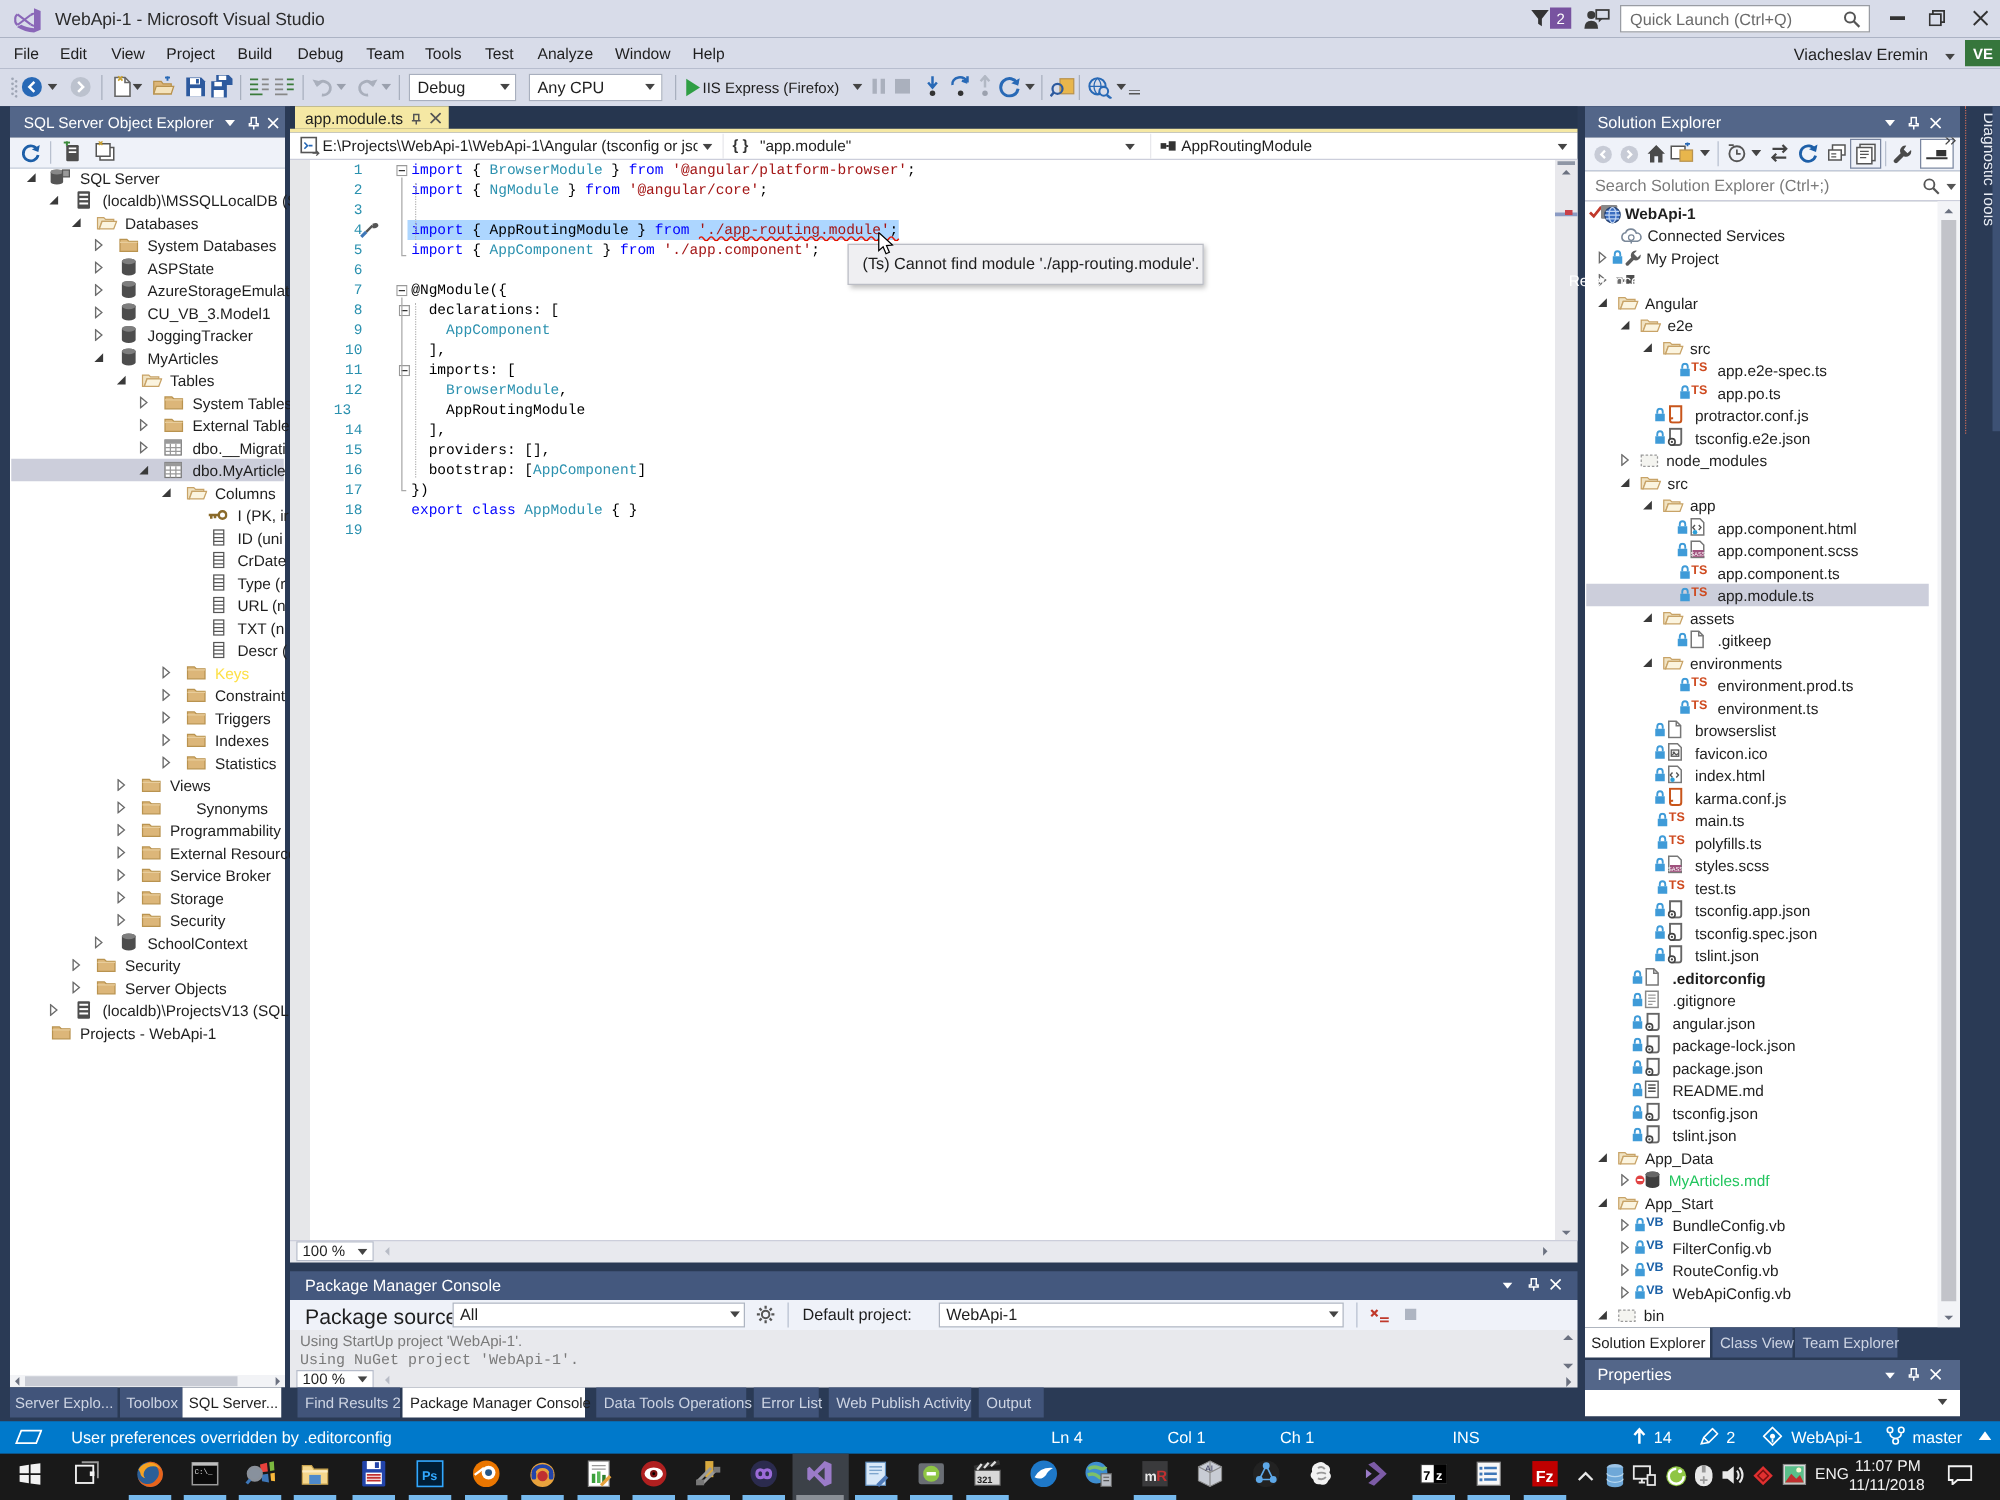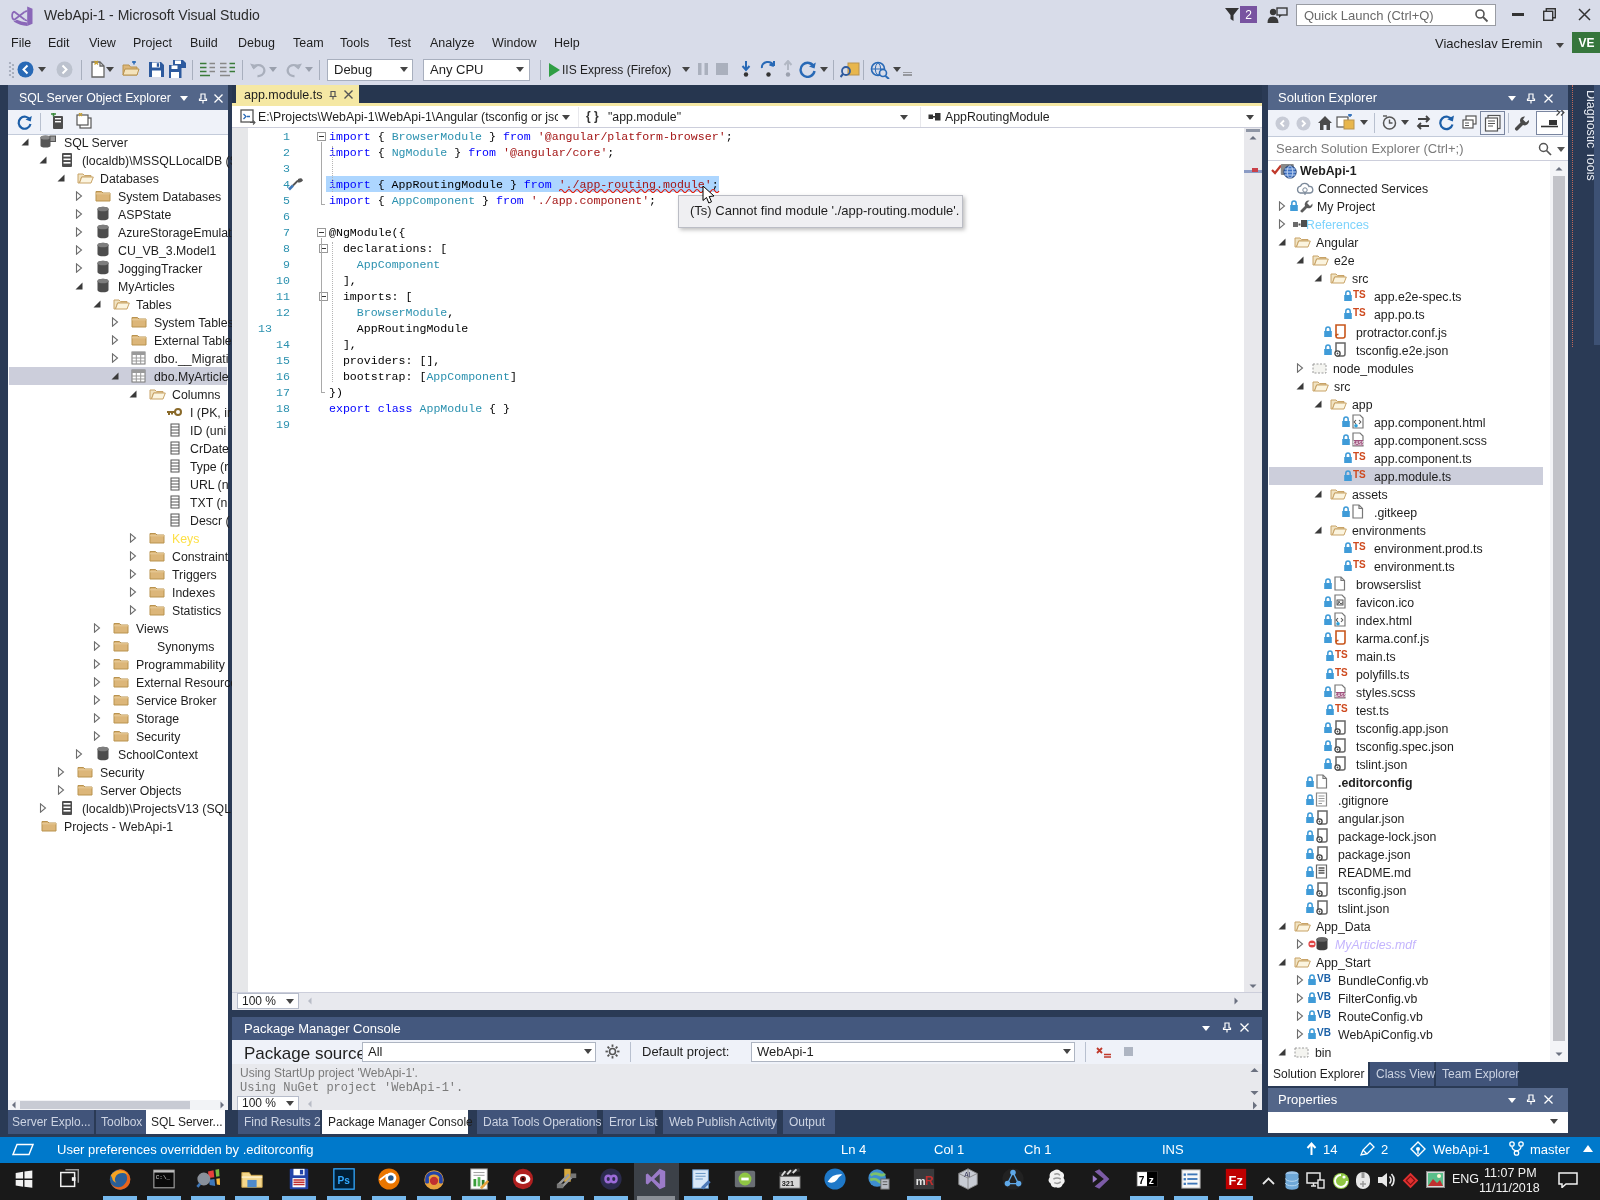--- a/index.html
+++ b/index.html
@@ -586,21 +586,21 @@
 <div class="abs mono" style="left:258px;top:161.5px;width:32px;text-align:right;font-size:11.6px;color:#2B91AF;">3</div>
 <div class="abs mono" style="left:258px;top:177.5px;width:32px;text-align:right;font-size:11.6px;color:#2B91AF;">4</div>
 <div class="abs mono" style="left:258px;top:193.5px;width:32px;text-align:right;font-size:11.6px;color:#2B91AF;">5</div>
 <div class="abs mono" style="left:258px;top:209.5px;width:32px;text-align:right;font-size:11.6px;color:#2B91AF;">6</div>
 <div class="abs mono" style="left:258px;top:225.5px;width:32px;text-align:right;font-size:11.6px;color:#2B91AF;">7</div>
 <div class="abs mono" style="left:258px;top:241.5px;width:32px;text-align:right;font-size:11.6px;color:#2B91AF;">8</div>
 <div class="abs mono" style="left:258px;top:257.5px;width:32px;text-align:right;font-size:11.6px;color:#2B91AF;">9</div>
 <div class="abs mono" style="left:258px;top:273.5px;width:32px;text-align:right;font-size:11.6px;color:#2B91AF;">10</div>
 <div class="abs mono" style="left:258px;top:289.5px;width:32px;text-align:right;font-size:11.6px;color:#2B91AF;">11</div>
 <div class="abs mono" style="left:258px;top:305.5px;width:32px;text-align:right;font-size:11.6px;color:#2B91AF;">12</div>
-<div class="abs mono" style="left:258px;top:321.5px;width:32px;text-align:left;font-size:11.6px;color:#2B91AF;">13</div>
+<div class="abs mono" style="left:258px;top:321.5px;width:32px;text-align:center;font-size:11.6px;color:#2B91AF;">13</div>
 <div class="abs mono" style="left:258px;top:337.5px;width:32px;text-align:right;font-size:11.6px;color:#2B91AF;">14</div>
 <div class="abs mono" style="left:258px;top:353.5px;width:32px;text-align:right;font-size:11.6px;color:#2B91AF;">15</div>
 <div class="abs mono" style="left:258px;top:369.5px;width:32px;text-align:right;font-size:11.6px;color:#2B91AF;">16</div>
 <div class="abs mono" style="left:258px;top:385.5px;width:32px;text-align:right;font-size:11.6px;color:#2B91AF;">17</div>
 <div class="abs mono" style="left:258px;top:401.5px;width:32px;text-align:right;font-size:11.6px;color:#2B91AF;">18</div>
 <div class="abs mono" style="left:258px;top:417.5px;width:32px;text-align:right;font-size:11.6px;color:#2B91AF;">19</div>
 <div class="abs" style="left:326px;top:176px;width:393px;height:16px;background:#ADD6FF;"></div>
 <div class="abs mono" style="left:329px;top:129.5px;font-size:11.6px;line-height:13px;white-space:pre;"><span style="color:#0000FF">import</span><span style="color:#000000"> { </span><span style="color:#2B91AF">BrowserModule</span><span style="color:#000000"> } </span><span style="color:#0000FF">from</span><span style="color:#000000"> </span><span style="color:#A31515">'@angular/platform-browser'</span><span style="color:#000000">;</span></div>
 <div class="abs mono" style="left:329px;top:145.5px;font-size:11.6px;line-height:13px;white-space:pre;"><span style="color:#0000FF">import</span><span style="color:#000000"> { </span><span style="color:#2B91AF">NgModule</span><span style="color:#000000"> } </span><span style="color:#0000FF">from</span><span style="color:#000000"> </span><span style="color:#A31515">'@angular/core'</span><span style="color:#000000">;</span></div>
 <div class="abs mono" style="left:329px;top:177.5px;font-size:11.6px;line-height:13px;white-space:pre;"><span style="color:#0000FF">import</span><span style="color:#000000"> { AppRoutingModule } </span><span style="color:#0000FF">from</span><span style="color:#000000"> </span><span style="color:#A31515">'./app-routing.module'</span><span style="color:#000000">;</span></div>
@@ -901,21 +901,21 @@
   </svg>
 <div class="abs" style="left:1317px;top:200px;white-space:pre;font-size:12.3px;color:#1E1E1E;">My Project</div>
 <svg class="abs" style="left:1277px;top:219px;" width="10" height="10" viewBox="0 0 10 10">
     <path d="M2.5 0.8 L7.5 5 L2.5 9.2 Z" fill="none" stroke="#6D6D6D" stroke-width="1.1"></path>
   </svg>
 <svg class="abs" style="left:1292px;top:218px;" width="16" height="12" viewBox="0 0 16 12">
     <rect x="1" y="4" width="5" height="5" fill="#6B6B6B"></rect>
     <rect x="9" y="2" width="6.5" height="7" fill="#4E4E4E"></rect>
     <rect x="6.5" y="5.5" width="2" height="2" fill="#4E4E4E"></rect>
   </svg>
-<div class="abs" style="left:1306px;top:218px;white-space:pre;font-size:12.3px;color:#7dd3fc;">References</div>
+<div class="abs" style="left:1255px;top:218px;white-space:pre;font-size:12.3px;color:#ffffff;">References</div>
 <svg class="abs" style="left:1277px;top:237px;" width="10" height="10" viewBox="0 0 10 10">
     <path d="M8.5 1.5 L8.5 8.5 L1.5 8.5 Z" fill="#3A3A3A"></path>
   </svg>
 <svg class="abs" style="left:1294px;top:234px;" width="17" height="16" viewBox="0 0 17 16">
     <path d="M1 4 L6 4 L7.5 5.5 L14 5.5 L14 7 L4.5 7 L2.5 13 L1 13 Z" fill="#F1E3C2" stroke="#C8A367" stroke-width="1"></path>
     <path d="M2.5 13 L4.7 7 L16.3 7 L14 13 Z" fill="#FBF4DF" stroke="#C8A367" stroke-width="1"></path>
   </svg>
 <div class="abs" style="left:1316px;top:236px;white-space:pre;font-size:12.3px;color:#1E1E1E;">Angular</div>
 <svg class="abs" style="left:1295px;top:255px;" width="10" height="10" viewBox="0 0 10 10">
     <path d="M8.5 1.5 L8.5 8.5 L1.5 8.5 Z" fill="#3A3A3A"></path>
@@ -1242,21 +1242,21 @@
 <svg class="abs" style="left:1295px;top:939px;" width="10" height="10" viewBox="0 0 10 10">
     <path d="M2.5 0.8 L7.5 5 L2.5 9.2 Z" fill="none" stroke="#6D6D6D" stroke-width="1.1"></path>
   </svg>
 <svg class="abs" style="left:1308px;top:936px;" width="22" height="16" viewBox="0 0 22 16">
     <circle cx="4" cy="8" r="3.6" fill="#E04343"></circle>
     <rect x="1.8" y="7.2" width="4.4" height="1.6" fill="#fff"></rect>
     <ellipse cx="14" cy="3.5" rx="5.5" ry="2.3" fill="#555"></ellipse>
     <path d="M8.5 3.5 L8.5 12 A5.5 2.3 0 0 0 19.5 12 L19.5 3.5" fill="#3E3E3E"></path>
     <ellipse cx="14" cy="3.5" rx="5.5" ry="2.3" fill="#666"></ellipse>
   </svg>
-<div class="abs" style="left:1335px;top:938px;white-space:pre;font-size:12.3px;color:#c4b5fd;font-style:italic;">MyArticles.mdf</div>
+<div class="abs" style="left:1335px;top:938px;white-space:pre;font-size:12.3px;color:#22c55e;">MyArticles.mdf</div>
 <svg class="abs" style="left:1277px;top:957px;" width="10" height="10" viewBox="0 0 10 10">
     <path d="M8.5 1.5 L8.5 8.5 L1.5 8.5 Z" fill="#3A3A3A"></path>
   </svg>
 <svg class="abs" style="left:1294px;top:954px;" width="17" height="16" viewBox="0 0 17 16">
     <path d="M1 4 L6 4 L7.5 5.5 L14 5.5 L14 7 L4.5 7 L2.5 13 L1 13 Z" fill="#F1E3C2" stroke="#C8A367" stroke-width="1"></path>
     <path d="M2.5 13 L4.7 7 L16.3 7 L14 13 Z" fill="#FBF4DF" stroke="#C8A367" stroke-width="1"></path>
   </svg>
 <div class="abs" style="left:1316px;top:956px;white-space:pre;font-size:12.3px;color:#1E1E1E;">App_Start</div>
 <svg class="abs" style="left:1295px;top:975px;" width="10" height="10" viewBox="0 0 10 10">
     <path d="M2.5 0.8 L7.5 5 L2.5 9.2 Z" fill="none" stroke="#6D6D6D" stroke-width="1.1"></path>

